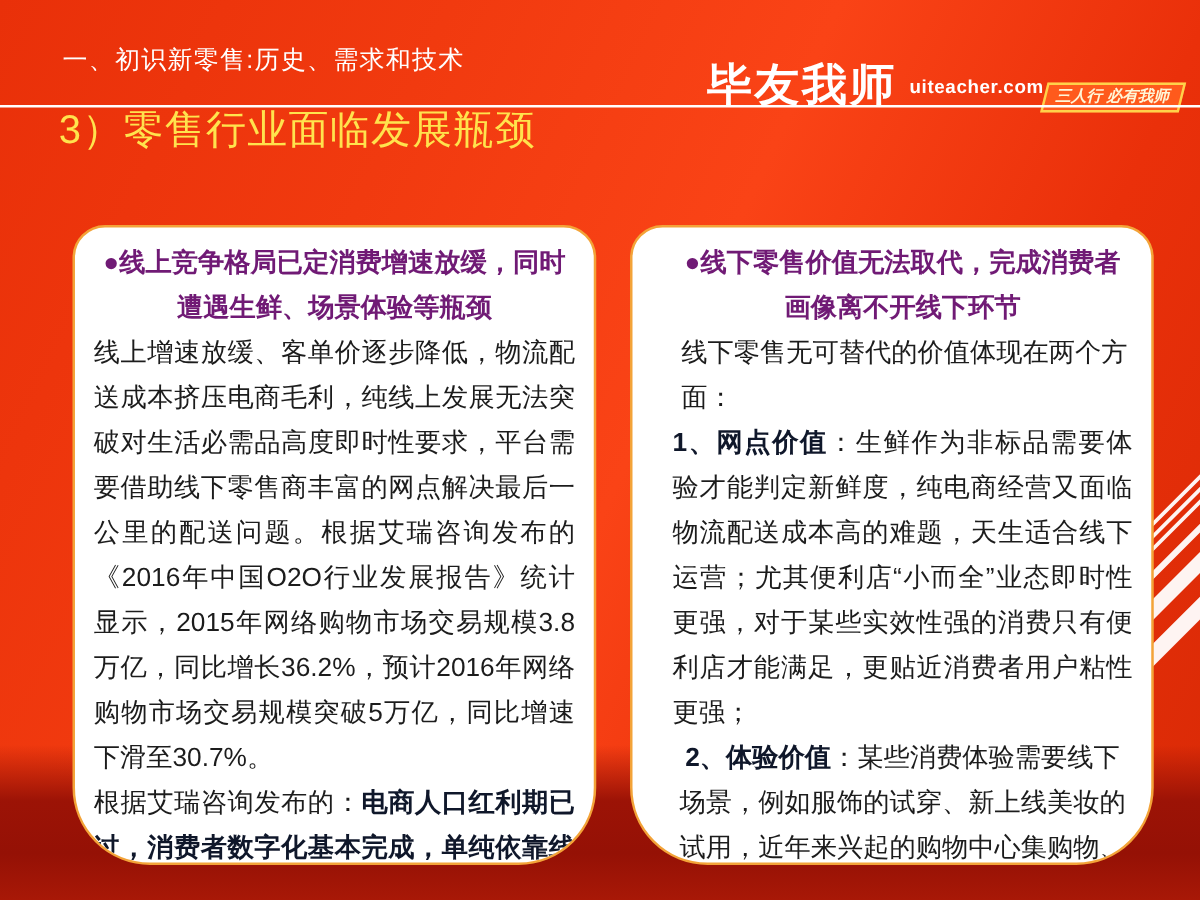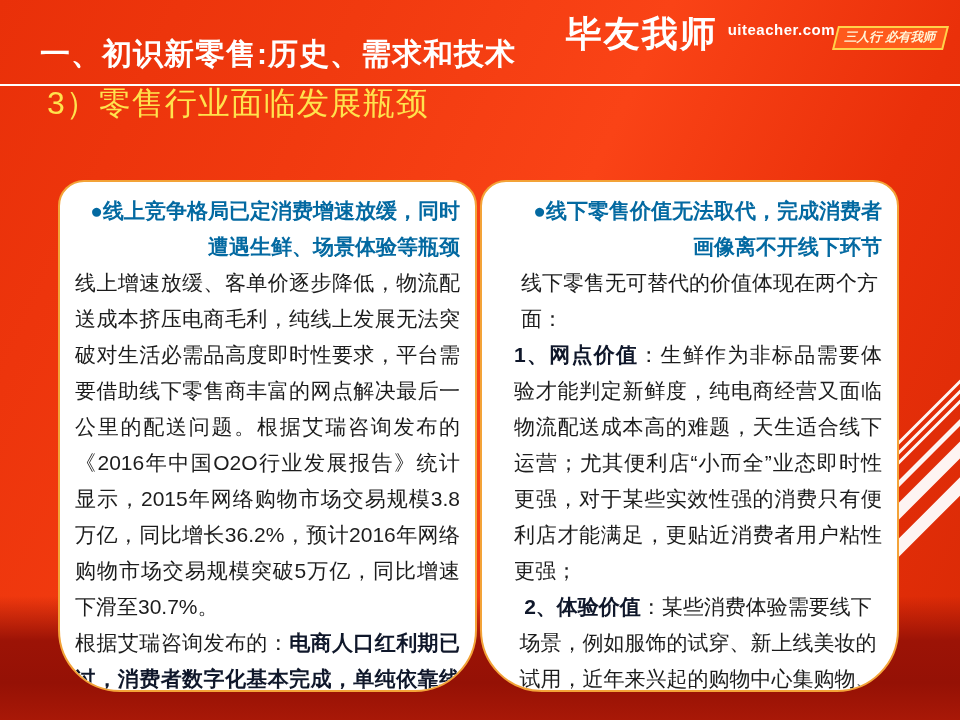--- a/index.html
+++ b/index.html
@@ -18,24 +18,24 @@
   .slashes .bar {
     position:absolute; left:-28px; width:112px; background:#ffffff;
     transform:rotate(-45deg); border-radius:2px; opacity:.95;
   }
   .b1 { top:20px; height:3px; } .b2 { top:30px; height:3px; }
   .b3 { top:40px; height:3px; } .b4 { top:60px; height:5px; }
   .b5 { top:84px; height:12px; } .b6 { top:120px; height:13px; }
 
   
   .title {
-    position:absolute; left:40px; top:34px; font-size:30px; font-weight:bold;
+    position:absolute; left:50px; top:34px; font-size:20px; font-weight:normal;
     color:#ffffff; letter-spacing:1px; z-index:4;
   }
-  .logo { position:absolute; right:14px; top:12px; display:flex; align-items:center; z-index:4; }
+  .logo { position:absolute; right:14px; top:46px; display:flex; align-items:flex-end; z-index:4; }
   .logo-name { font-size:36px; font-weight:900; color:#ffffff; letter-spacing:2px; line-height:44px; }
   .logo-side { display:flex; flex-direction:row; align-items:flex-start; margin:3px 0 0 10px; }
   .logo-site { color:#ffffff; font-size:15px; font-weight:bold; letter-spacing:.5px; }
   .badge {
     margin-top:5px; display:inline-block; transform:skewX(-14deg);
     border:2px solid #ffd24a; background:#ff5a1c; color:#fff6d8;
     font-size:12.5px; font-weight:bold; padding:1px 8px 2px; white-space:nowrap;
   }
   .divider { position:absolute; left:0; top:84px; width:960px; height:2px; background:#ffffff; z-index:4; }
   .subtitle {
@@ -44,23 +44,23 @@
   }
 
   
   .card {
     position:absolute; top:180px; height:512px; width:419px; box-sizing:border-box;
     background:#ffffff; border:2px solid #f3a338; border-radius:26px 26px 62px 62px;
     padding:11px 15px 0 15px; z-index:3; overflow:hidden;
     font-size:21px; line-height:36px; color:#1c1c1c;
   }
   .card-left  { left:58px; }
-  .card-right { left:480px;padding-left:32px; }
+  .card-right { left:504px;padding-left:32px; }
   .card p { margin:0; }
-  .heading { font-weight:bold; color:#0369a1; text-align:right; }
+  .heading { font-weight:bold; color:#701a75; text-align:center; }
   .just { text-align:justify; }
   .center { text-align:center; }
   .intro { padding-left:7px; }
   .lead { font-weight:normal; }
   .strong { font-weight:bold; color:#0f172a; }
 </style>
 </head>
 <body>
 
 <div class="slide">

